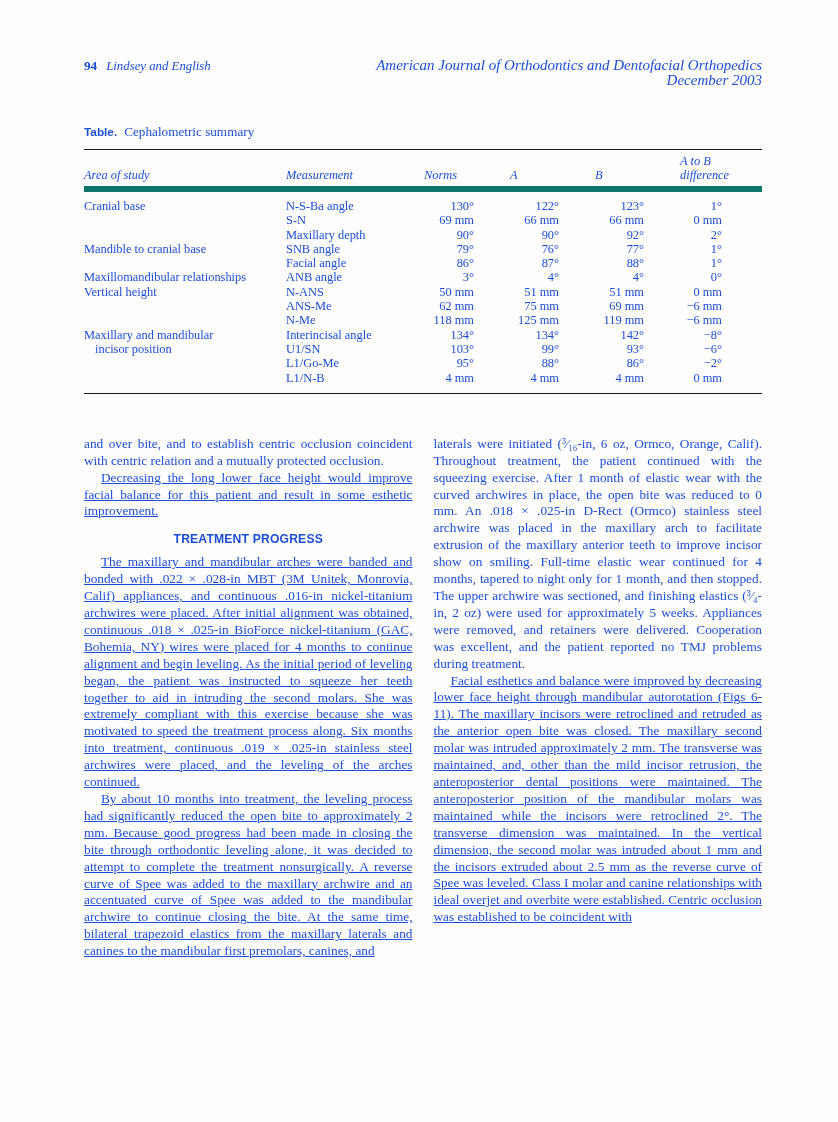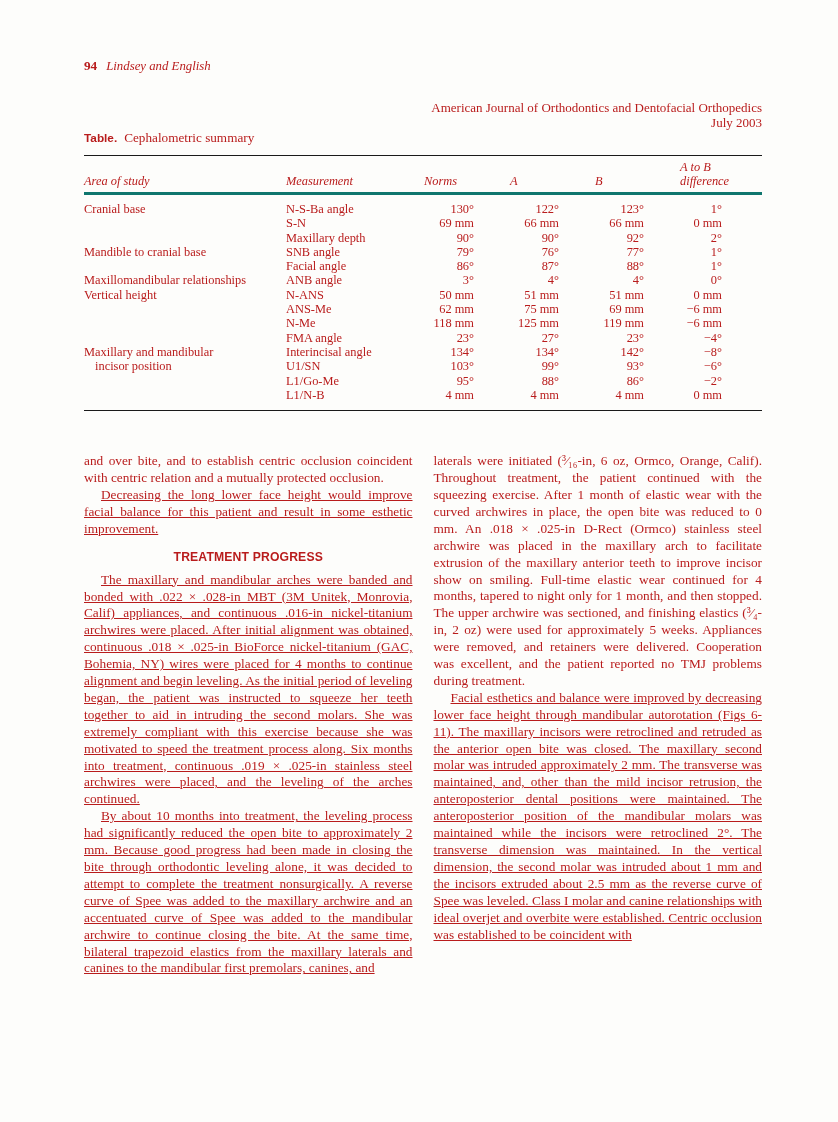--- a/index.html
+++ b/index.html
@@ -2,47 +2,47 @@
 <html><head>
 <meta charset="utf-8">
 <style>
   * { box-sizing: border-box; }
   html, body { margin: 0; padding: 0; background: #ffffff; }
   .page {
     width: 838px; height: 1122px;
     background: #fdfdfb;
     overflow: hidden;
     font-family: "Liberation Serif", serif;
-    color: #b91c1c;
+    color: #1d4ed8;
     position: relative;
   }
   .inner { padding: 58px 76px 0 84px; }
 
   
   .running-head { display: flex; justify-content: space-between; align-items: flex-start; font-size: 12.8px; }
   .rh-left { font-style: italic; white-space: nowrap; }
   .pg-num { font-style: normal; font-weight: bold; font-size: 13.2px; margin-right: 9px; }
-  .rh-right { text-align: right; font-size: 13px; line-height: 15px; margin-top: 42px; }
+  .rh-right { text-align: right; font-style: italic; font-size: 15px; line-height: 15px; }
 
   
-  .table-block { }
+  .table-block { margin-top: 36px; }
   .caption { margin-bottom: 9px; font-size: 13.2px; }
   .cap-label { font-family: "Liberation Sans", sans-serif; font-weight: bold; font-size: 11.8px; margin-right: 7px; }
   table.ceph-table {
     width: 100%;
     border-collapse: collapse;
     border-top: 1.4px solid #1a1a1a;
     border-bottom: 1.4px solid #1a1a1a;
     font-size: 12.4px;
   }
   thead th {
     font-weight: normal; font-style: italic;
     text-align: left; vertical-align: bottom;
     padding: 5px 0 4px 0;
-    border-bottom: 3px solid #0f766e;
+    border-bottom: 6px solid #0f766e;
     line-height: 13.5px;
   }
   tbody td { padding: 0; line-height: 14.3px; vertical-align: top; }
   tbody tr:first-child td { padding-top: 7px; }
   tbody tr:last-child td { padding-bottom: 8px; }
   td.t-num { text-align: right; padding-right: 36px; white-space: nowrap; }
   td.t-diff { padding-right: 40px; }
   .cont-indent { padding-left: 11px; }
 
   
@@ -63,21 +63,21 @@
 
 <div class="page">
   <div class="inner">
 
     <header class="running-head">
       <div class="rh-left">
         <span class="pg-num">94</span><span>Lindsey and English</span>
       </div>
       <div class="rh-right">
         <div>American Journal of Orthodontics and Dentofacial Orthopedics</div>
-        <div>July 2003</div>
+        <div>December 2003</div>
       </div>
     </header>
 
     <section class="table-block">
       <div class="caption">
         <span class="cap-label">Table.</span><span>Cephalometric summary</span>
       </div>
       <table class="ceph-table">
         <colgroup>
           <col style="width:202px">
@@ -164,28 +164,20 @@
   </tr>
             <tr>
     <td></td>
     <td>N-Me</td>
     <td class="t-num">118 mm</td>
     <td class="t-num">125 mm</td>
     <td class="t-num">119 mm</td>
     <td class="t-num t-diff">−6 mm</td>
   </tr>
             <tr>
-    <td></td>
-    <td>FMA angle</td>
-    <td class="t-num">23°</td>
-    <td class="t-num">27°</td>
-    <td class="t-num">23°</td>
-    <td class="t-num t-diff">−4°</td>
-  </tr>
-            <tr>
     <td>Maxillary and mandibular</td>
     <td>Interincisal angle</td>
     <td class="t-num">134°</td>
     <td class="t-num">134°</td>
     <td class="t-num">142°</td>
     <td class="t-num t-diff">−8°</td>
   </tr>
             <tr>
     <td class="cont-indent">incisor position</td>
     <td>U1/SN</td>

